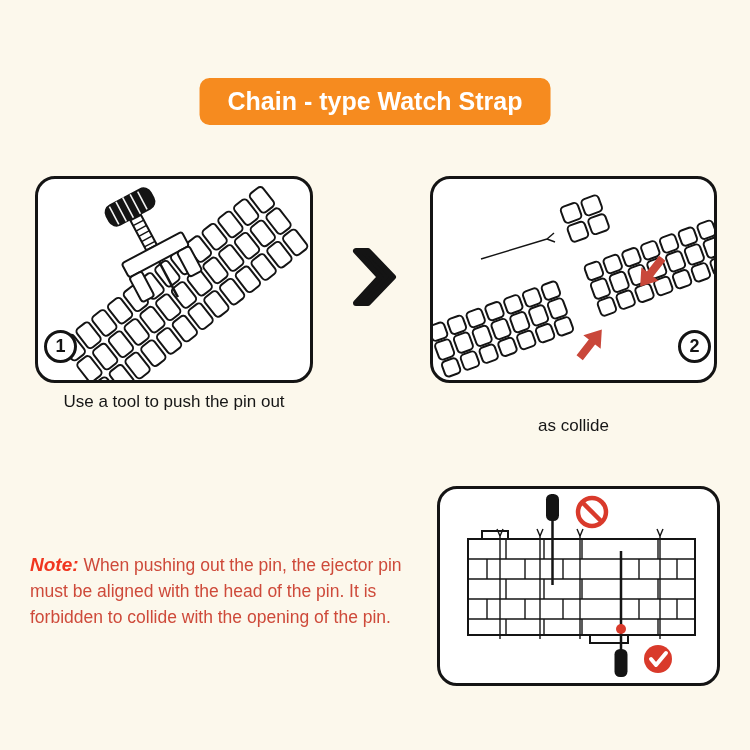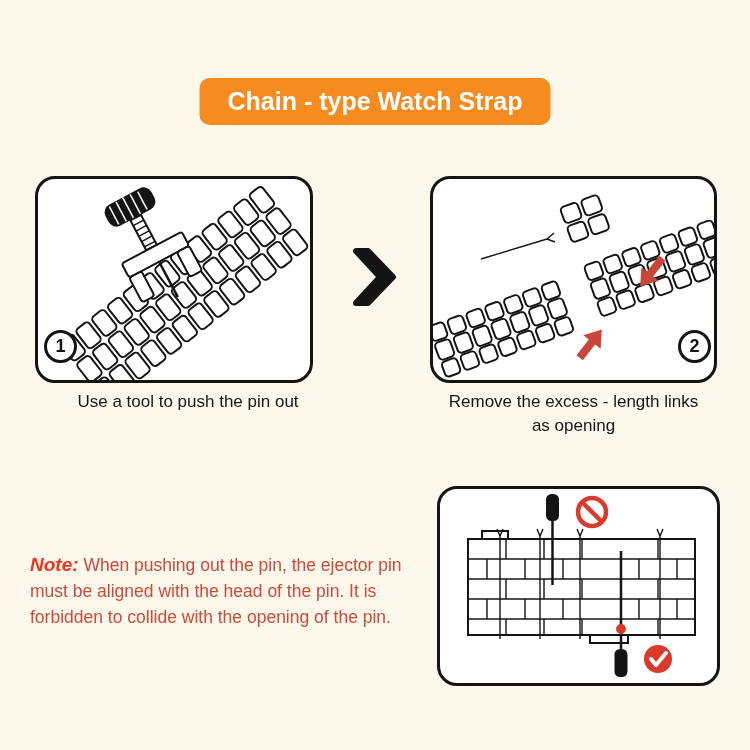--- a/index.html
+++ b/index.html
@@ -53,21 +53,21 @@
   .step-num-1 { left: 44px;  top: 314px; }
   .step-num-2 { left: 678px; top: 314px; }
   .next-arrow { position:absolute; left: 352px; top: 231px; }
   .caption {
     position: absolute;
     font-size: 17px;
     color: #161616;
     text-align: center;
     line-height: 24px;
   }
-  .caption-1 { left: 49px;  top: 374px; width: 278px; }
+  .caption-1 { left: 35px;  top: 374px; width: 278px; }
   .caption-2 { left: 425px; top: 374px; width: 297px; }
   .note-block {
     position: absolute;
     left: 30px; top: 536px; width: 406px;
     font-size: 17.5px;
     line-height: 26px;
     color: var(--note-text, #CE4A3A);
   }
   .note-label {
     font-weight: bold;
@@ -209,22 +209,22 @@
   </div>
   <div class="step-num step-num-2">
     <span>2</span>
   </div>
 
   <div class="caption caption-1">
     <span>Use a tool to push the pin out</span><br>
     <span></span>
   </div>
   <div class="caption caption-2">
-    <span>Remove the excess - length links</span><br>
-    <span>as opening</span>
+    <br>
+    <span>as collide</span>
   </div>
 
   <div class="note-block">
     <span class="note-label">Note:</span>
     <span>When pushing out the pin, the ejector pin must be aligned with the head of the pin. It is forbidden to collide with the opening of the pin.</span>
   </div>
 
   <div class="panel panel-note">
     <svg width="277" height="194" viewBox="0 0 277 194">
 

